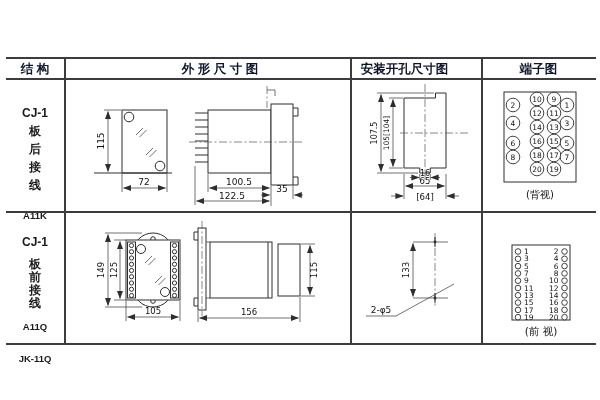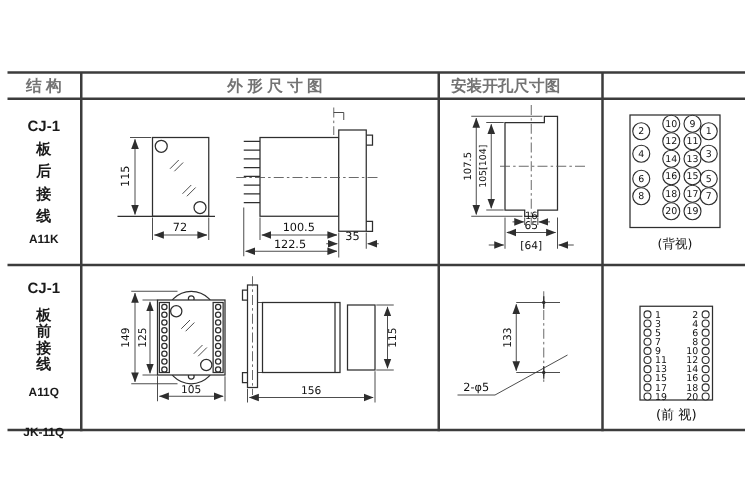--- a/index.html
+++ b/index.html
@@ -1,23 +1,23 @@
 <!DOCTYPE html>
 <html><head>
 <meta charset="utf-8">
 <style>
   html,body{margin:0;padding:0;background:#e8e8e8;}
   #screen{position:relative;width:600px;height:400px;background:#ffffff;overflow:hidden;
           font-family:"Liberation Sans",sans-serif;color:#161616;}
   .hline{position:absolute;left:6px;width:590px;height:2px;background:#3c3c3c;}
   .vline{position:absolute;top:58px;height:287px;width:1.5px;background:#3c3c3c;}
   .hcell{position:absolute;top:61px;height:16px;line-height:16px;text-align:center;
-         font-size:12.5px;font-weight:bold;color:#737373;}
+         font-size:12.5px;font-weight:bold;color:#0f172a;}
   .scell{position:absolute;text-align:center;color:#1a1a1a;}
-  .scell .model{font-size:12px;font-weight:600;display:block;}
+  .scell .model{font-size:12px;font-weight:600;display:block;margin-top:12px;}
   .scell .zh{font-size:12px;font-weight:600;display:block;}
   .scell .code{font-size:9.5px;font-weight:700;display:block;margin-top:20px;}
   svg{position:absolute;overflow:visible;}
   .s{fill:none;stroke:#2e2e2e;stroke-width:1;}
   .sw{fill:#ffffff;stroke:#2e2e2e;stroke-width:1;}
   .d{fill:none;stroke:#333333;stroke-width:0.7;}
   .cl{fill:none;stroke:#555555;stroke-width:0.7;stroke-dasharray:8 2.5 2 2.5;}
   .t{font-family:"DejaVu Sans",sans-serif;fill:#111111;}
   .tn{font-family:"DejaVu Sans",sans-serif;fill:#111111;font-size:7.5px;text-anchor:middle;}
   .term{fill:#ffffff;stroke:#2e2e2e;stroke-width:0.9;}
@@ -32,28 +32,29 @@
   <div class="hline" style="top:78px"></div>
   <div class="hline" style="top:211px"></div>
   <div class="hline" style="top:343px"></div>
   <div class="vline" style="left:64px"></div>
   <div class="vline" style="left:350px"></div>
   <div class="vline" style="left:481px"></div>
 
   <div class="hcell" style="left:6px;width:58px">结 构</div>
   <div class="hcell" style="left:64px;width:312px">外 形 尺 寸 图</div>
   <div class="hcell" style="left:350px;width:109px">安装开孔尺寸图</div>
+  <div class="hcell" style="left:481px;width:115px">端子图</div>
 
   <div class="scell" style="left:6px;top:92px;width:58px">
     <span class="model" style="line-height:18px">CJ-1</span>
     <span class="zh" style="line-height:18px">板</span>
     <span class="zh" style="line-height:18px">后</span>
     <span class="zh" style="line-height:18px">接</span>
     <span class="zh" style="line-height:18px">线</span>
-    <span class="code" style="line-height:15px;margin-top:2px">A11K</span>
+    <span class="code" style="line-height:15px;margin-top:14px">A11K</span>
   </div>
 
   <svg style="left:64px;top:80px" width="286" height="132" viewBox="0 0 286 132">
     <defs>
       <marker id="a1" markerUnits="userSpaceOnUse" markerWidth="8" markerHeight="8" viewBox="0 0 10 10" refX="9.5" refY="5" orient="auto-start-reverse">
         <path d="M0,1.2L10,5L0,8.8Z" fill="#2e2e2e"></path>
       </marker>
     </defs>
     <g>
       <line class="s" x1="30" y1="93" x2="108" y2="93"></line>

